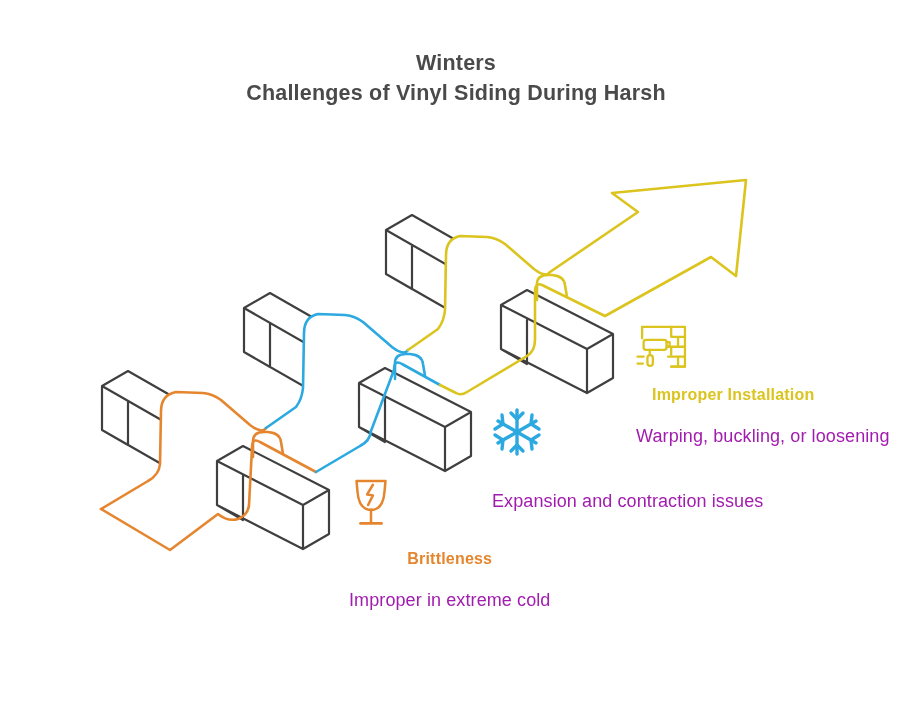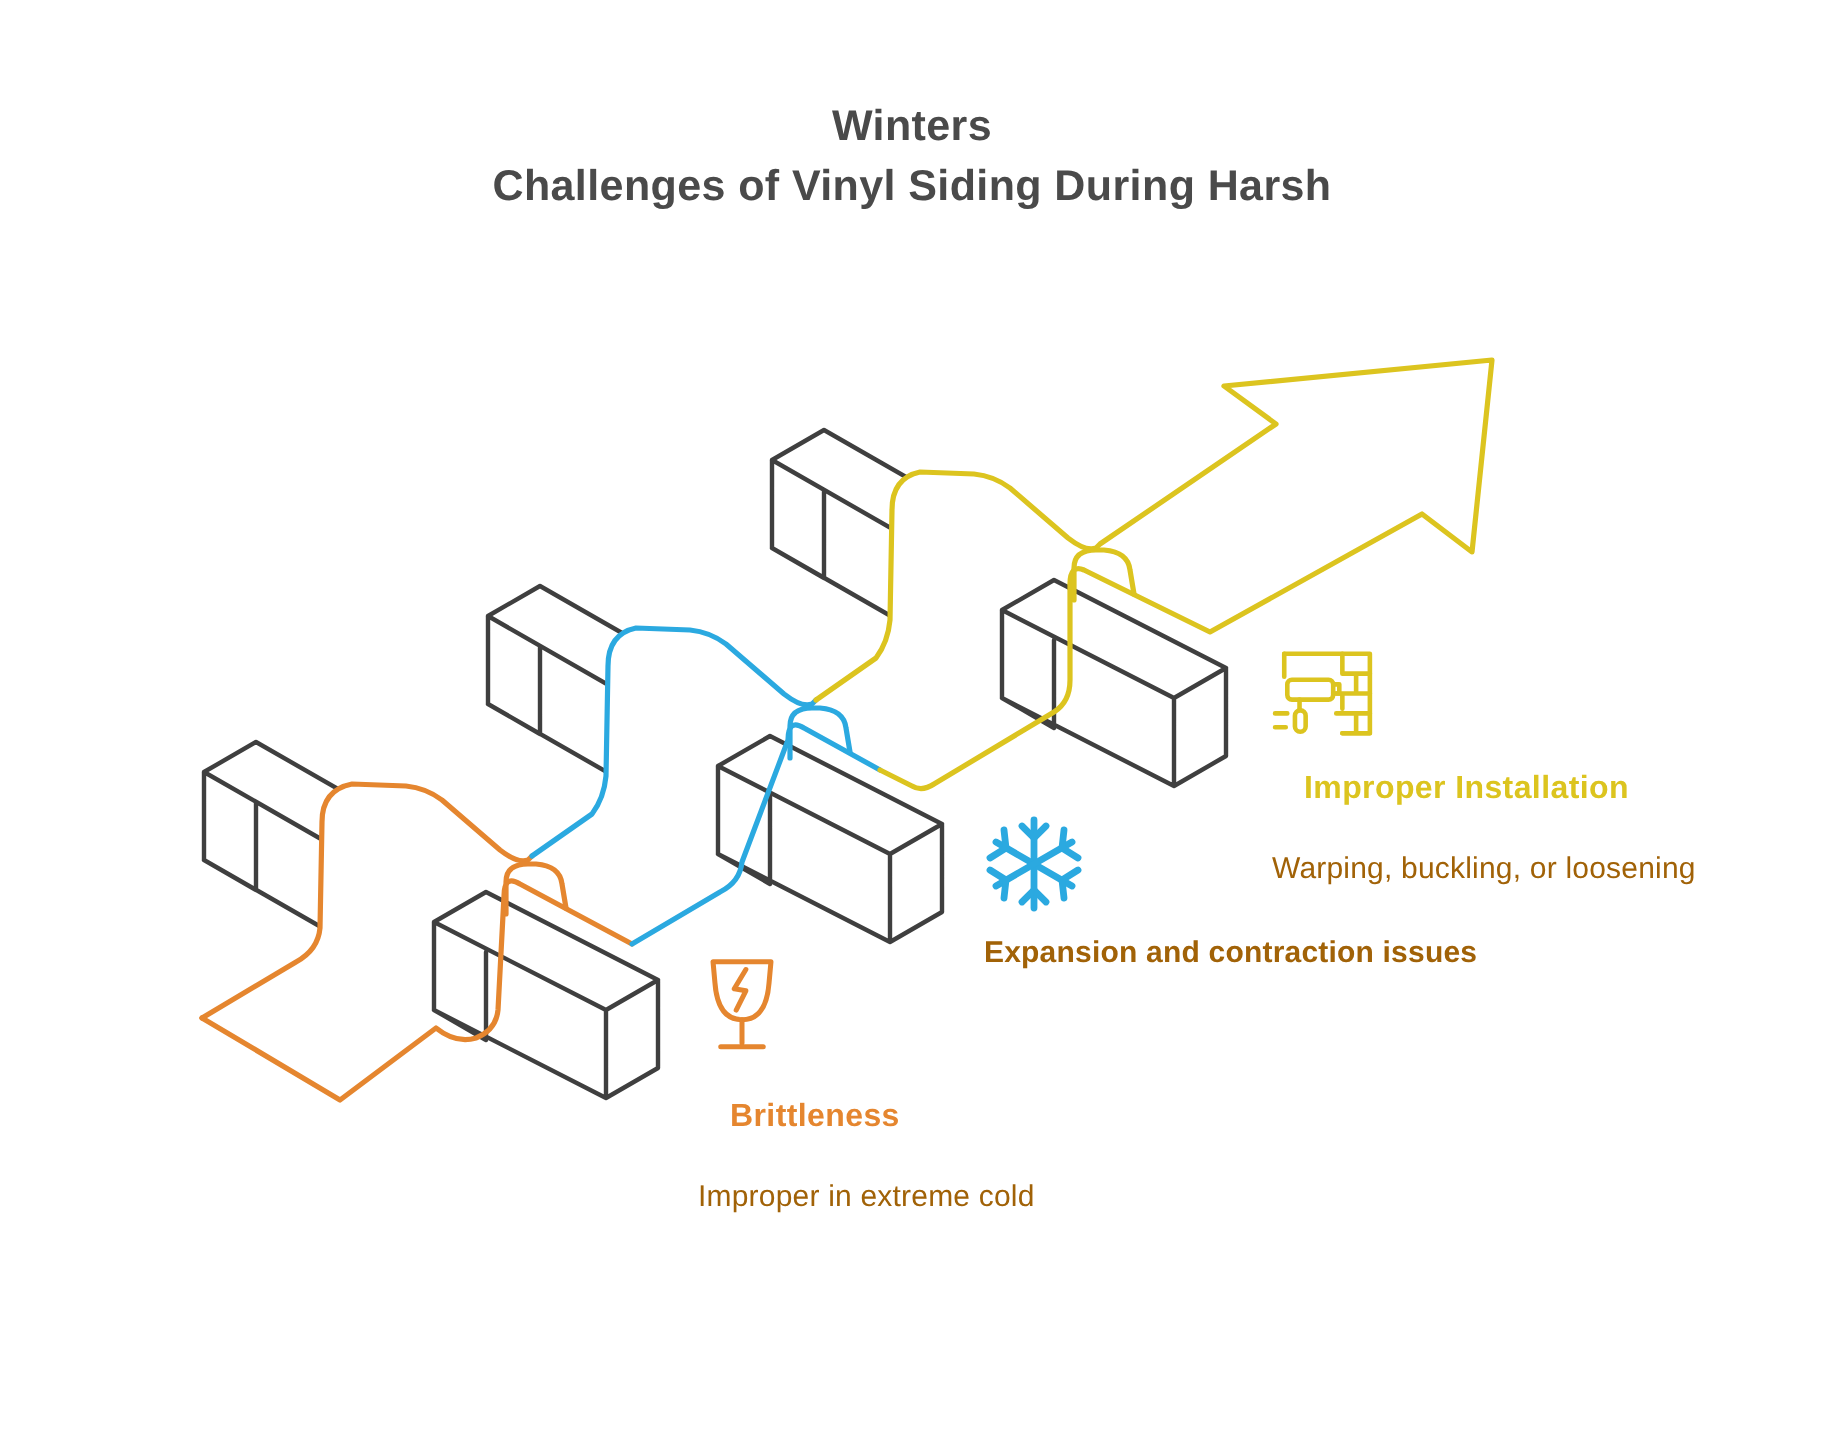--- a/index.html
+++ b/index.html
@@ -3,26 +3,26 @@
 <meta charset="utf-8">
 <style>
   html,body{margin:0;padding:0;background:#ffffff;}
   .stage{position:relative;width:912px;height:717px;background:#ffffff;overflow:hidden;
          font-family:"Liberation Sans", sans-serif;}
   .title{position:absolute;top:48px;left:0;width:100%;text-align:center;
          font-size:21.5px;font-weight:bold;color:#4a4a4a;line-height:30px;letter-spacing:.2px;}
   .diagram{position:absolute;left:0;top:0;width:912px;height:717px;}
   .item{position:absolute;}
   .item h2{margin:16px;font-size:16px;font-weight:bold;letter-spacing:.2px;}
-  .item p{margin:0;font-size:15px;color:#a16207;letter-spacing:.1px;}
+  .item p{margin:0;font-size:18px;color:#a21caf;letter-spacing:.1px;}
   .item .icon{display:block;margin-bottom:10px;}
-  #item-brittleness{left:349px;top:478px;}
+  #item-brittleness{left:349px;top:478px;text-align:center;}
   #item-brittleness p{margin-top:22px;}
   #item-freeze{left:492px;top:407px;}
-  #item-freeze p{margin-top:11px;font-weight:bold;}
+  #item-freeze p{margin-top:34px;}
   #item-improper{left:636px;top:322px;}
   #item-improper p{margin-top:22px;}
   
   .bf{fill:#ffffff;stroke:none;}
   .bs{fill:none;stroke:#3f3f3f;stroke-width:2.2;stroke-linejoin:round;stroke-linecap:round;}
   .wf{fill:#ffffff;stroke:none;}
   .so{fill:none;stroke:#e5862f;stroke-width:2.6;stroke-linejoin:round;stroke-linecap:round;}
   .sb{fill:none;stroke:#2ba9e0;stroke-width:2.6;stroke-linejoin:round;stroke-linecap:round;}
   .sy{fill:none;stroke:#dcc41f;stroke-width:2.6;stroke-linejoin:round;stroke-linecap:round;}
 </style>

